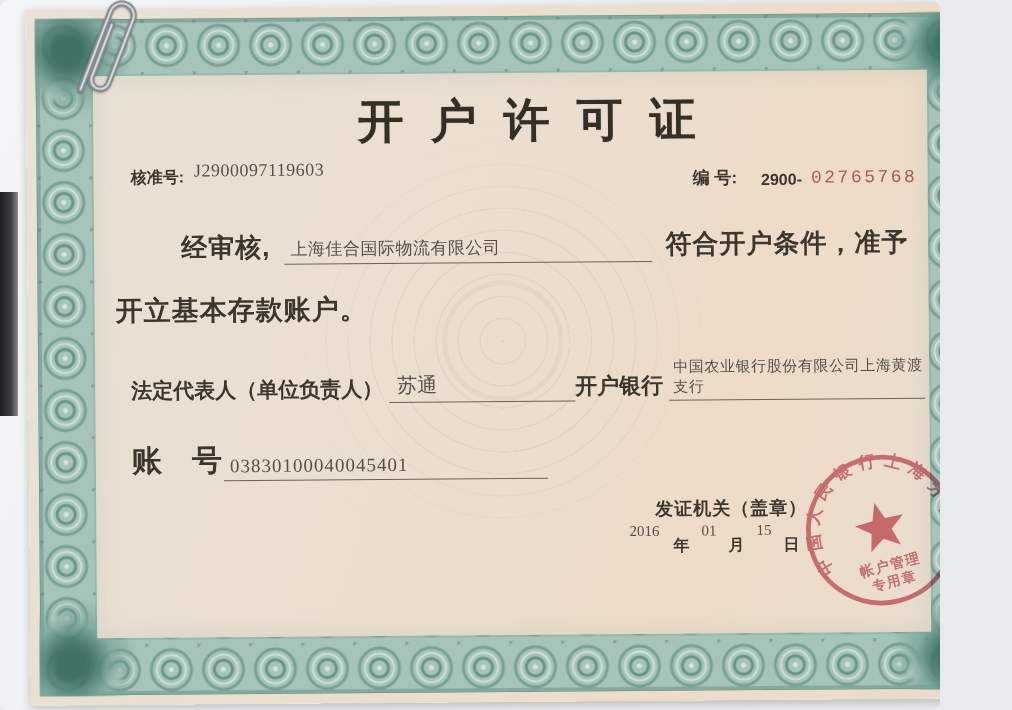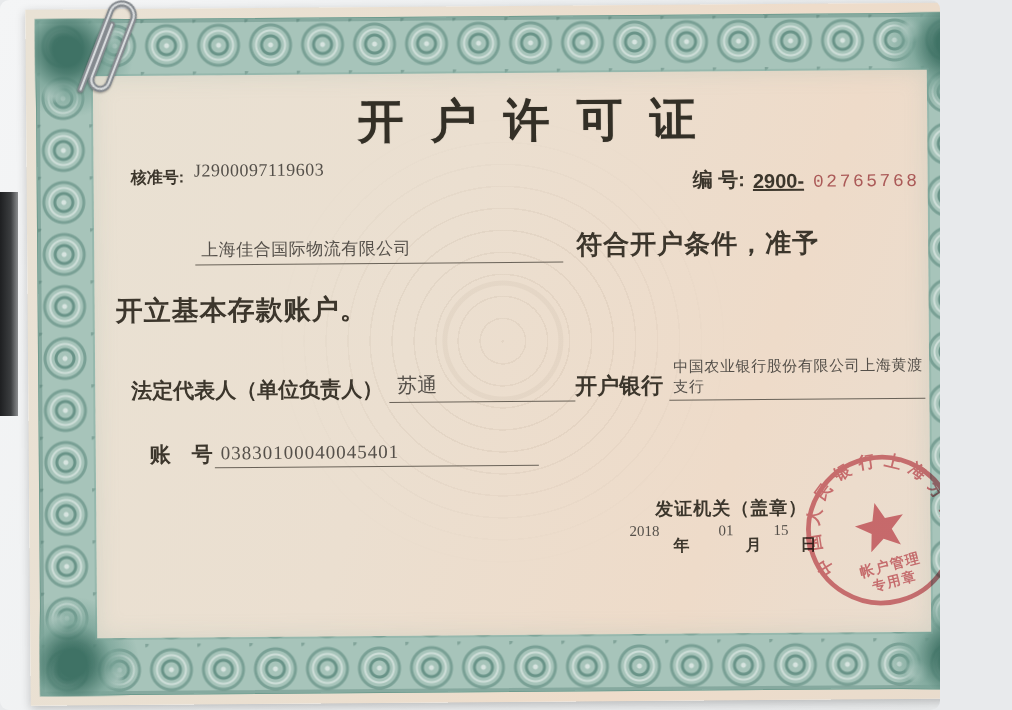--- a/index.html
+++ b/index.html
@@ -105,48 +105,49 @@
 
     <div class="watermark"></div>
 
     <h1 class="abs title">开户许可证</h1>
 
     <div class="abs row" style="left:104px;top:152px;">
       <span class="small-label ink">核准号:</span>
       <span class="val" style="font-size:18px;margin:0 0 7px 10px;letter-spacing:.5px;">J2900097119603</span>
     </div>
     <div class="abs row" style="left:666px;top:162px;">
-      <span class="small-label ink" style="font-size:20px;">编 号:</span>
-      <span class="ink" style="font-size:20px;font-weight:bold;margin-left:8px;text-decoration:underline;">2900-</span>
+      <span class="small-label ink" style="font-size:17px;">编 号:</span>
+      <span class="ink" style="font-size:16px;font-weight:bold;margin-left:24px;">2900-</span>
       <span style="font-size:18px;margin:0 0 1px 9px;letter-spacing:2.5px;color:#ab5a58;font-family:'Liberation Mono',monospace;">02765768</span>
     </div>
 
     <div class="abs row" style="left:154px;top:222px;">
+      <span class="big-label ink">经审核,</span>
       <span class="uline" style="width:362px;margin-left:14px;padding:0 0 3px 6px;"><span class="val" style="font-size:17px;letter-spacing:.5px;">上海佳合国际物流有限公司</span></span>
       <span class="big-label ink" style="margin-left:13px;">符合开户条件，准予</span>
     </div>
     <div class="abs big-label ink" style="left:88px;top:284px;font-size:27px;">开立基本存款账户。</div>
 
     <div class="abs row" style="left:103px;top:352px;">
       <span class="ink" style="font-size:21px;font-weight:bold;">法定代表人（单位负责人）</span>
       <span class="uline" style="width:178px;margin-left:6px;padding:0 0 3px 8px;"><span class="val" style="font-size:20px;">苏通</span></span>
       <span class="ink" style="font-size:22px;font-weight:bold;">开户银行</span>
       <span class="uline val" style="display:inline-block;width:252px;margin:0 0 0 6px;padding:0 0 3px 4px;font-size:15px;line-height:20px;letter-spacing:.6px;word-break:break-all;position:relative;top:0;">中国农业银行股份有限公司上海黄渡支行</span>
     </div>
 
     <div class="abs row" style="left:103px;top:432px;">
-      <span class="ink" style="font-size:21px;font-weight:bold;margin-left:18px;">账　号</span>
+      <span class="ink" style="font-size:30px;font-weight:bold;">账　号</span>
       <span class="uline" style="width:318px;margin-left:2px;padding:0 0 3px 6px;"><span class="val" style="font-size:19px;letter-spacing:1px;">03830100040045401</span></span>
     </div>
 
     <div class="abs ink" style="left:626px;top:492px;font-size:18px;font-weight:bold;letter-spacing:1px;">发证机关（盖章）</div>
     <div class="abs" style="left:600px;top:518px;display:flex;align-items:flex-start;">
-      <span class="val" style="font-size:15px;">2018</span>
+      <span class="val" style="font-size:15px;">2016</span>
       <span class="ink" style="font-size:16px;font-weight:bold;margin:13px 6px 0 14px;">年</span>
-      <span class="val" style="font-size:15px;margin-left:23px;">01</span>
+      <span class="val" style="font-size:15px;margin-left:6px;">01</span>
       <span class="ink" style="font-size:16px;font-weight:bold;margin:13px 6px 0 12px;">月</span>
       <span class="val" style="font-size:15px;margin-left:6px;text-align:center;">15</span>
       <span class="ink" style="font-size:16px;font-weight:bold;margin:13px 0 0 12px;">日</span>
     </div>
 
     <svg class="seal-svg" viewBox="0 0 150 150">
       <g transform="rotate(-14 75 75)" fill="none" stroke="none" opacity=".9">
         <circle cx="75" cy="75" r="70" stroke="#cf6470" stroke-width="4.6"></circle>
         <path id="sealArc" d="M 24,105 A 60,60 0 1 1 126,105" fill="none"></path>
         <text font-size="16" fill="#cf6470" letter-spacing="7.5" font-family="Liberation Sans, sans-serif" font-weight="bold">

